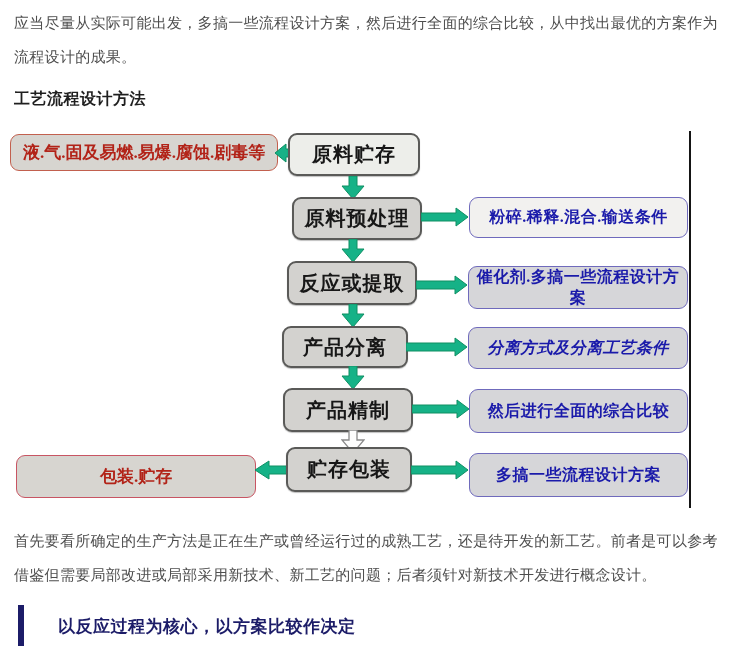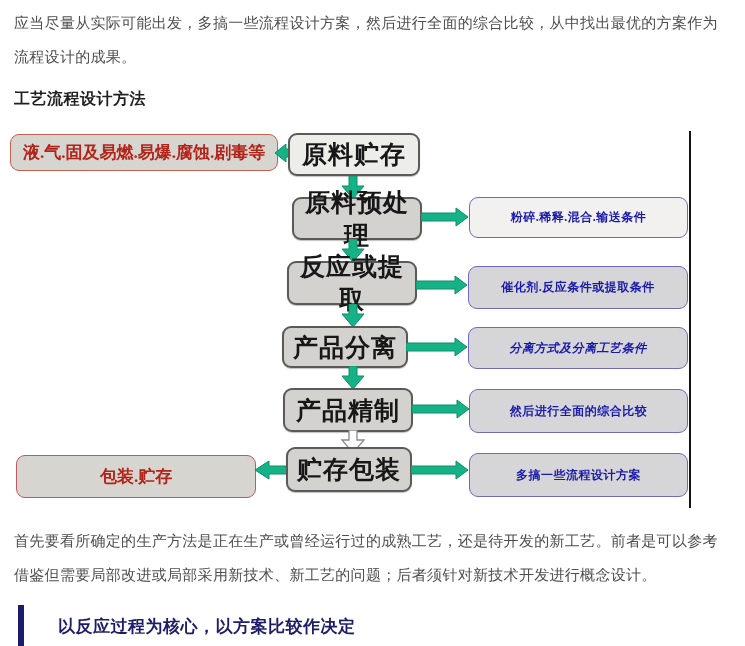--- a/index.html
+++ b/index.html
@@ -16,29 +16,29 @@
   .section-heading{
     left:14px;font-size:16px;font-weight:bold;color:#1f1f1f;letter-spacing:0.5px;
   }
   
   .fbox{
     box-sizing:border-box;display:flex;align-items:center;justify-content:center;
     border-radius:9px;font-weight:bold;text-align:center;
     font-family:"Liberation Serif","DejaVu Serif",serif;
   }
   .center-box{
-    background:#d3d2cf;border:2px solid #5a5a58;color:#171717;font-size:25px;
+    background:#d3d2cf;border:2px solid #5a5a58;color:#171717;font-size:20px;
     letter-spacing:1px;box-shadow:0 1px 1px rgba(0,0,0,0.25);
   }
   .center-box.first{background:#edeeea;}
   .side-left{
     background:#d7d5d0;border:1.5px solid #c2604e;color:#b22318;font-size:17px;
   }
   .side-right{
-    background:#d6d6d9;border:1.5px solid #6f6abc;color:#1a1aaa;font-size:12px;
+    background:#d6d6d9;border:1.5px solid #6f6abc;color:#1a1aaa;font-size:16px;
     letter-spacing:0.5px;
   }
   .side-right.first{background:#f2f1ef;}
   .vline{width:2px;background:#151515;}
   .navy-bar{width:6px;background:#1c1c68;}
   .footer-heading{
     font-size:17px;font-weight:bold;color:#1c1c68;letter-spacing:0.5px;
   }
   svg{display:block;}
 </style>
@@ -76,21 +76,21 @@
   <svg class="abs" style="left:341px;top:239px;" width="24" height="24" viewBox="0 0 24 24">
     <polygon points="8,0 16,0 16,10 23,10 12,23 1,10 8,10" fill="#16b287" stroke="#0e8f63" stroke-width="1"></polygon>
   </svg>
 
   <div class="abs fbox center-box" style="left:287px;top:261px;width:130px;height:44px;">反应或提取</div>
 
   <svg class="abs" style="left:416px;top:275px;" width="52" height="20" viewBox="0 0 52 20">
     <polygon points="0,6 39,6 39,1 51,10 39,19 39,14 0,14" fill="#16b287" stroke="#0e8f63" stroke-width="1"></polygon>
   </svg>
 
-  <div class="abs fbox side-right" style="left:468px;top:266px;width:220px;height:43px;">催化剂.反应条件或提取条件</div>
+  <div class="abs fbox side-right" style="left:468px;top:266px;width:220px;height:43px;">催化剂.多搞一些流程设计方案</div>
 
   <svg class="abs" style="left:341px;top:304px;" width="24" height="24" viewBox="0 0 24 24">
     <polygon points="8,0 16,0 16,10 23,10 12,23 1,10 8,10" fill="#16b287" stroke="#0e8f63" stroke-width="1"></polygon>
   </svg>
 
   <div class="abs fbox center-box" style="left:282px;top:326px;width:126px;height:42px;">产品分离</div>
 
   <svg class="abs" style="left:406px;top:337px;" width="62" height="20" viewBox="0 0 62 20">
     <polygon points="0,6 49,6 49,1 61,10 49,19 49,14 0,14" fill="#16b287" stroke="#0e8f63" stroke-width="1"></polygon>
   </svg>

